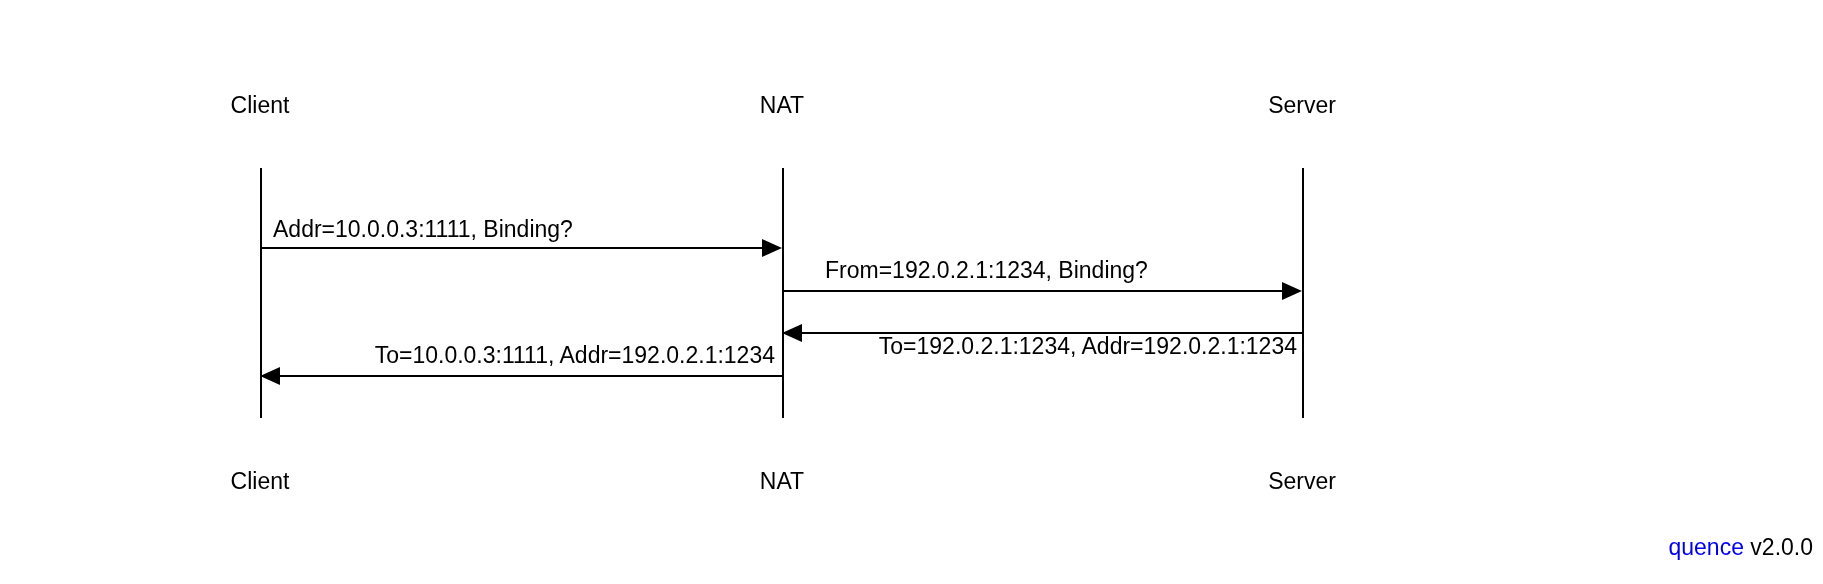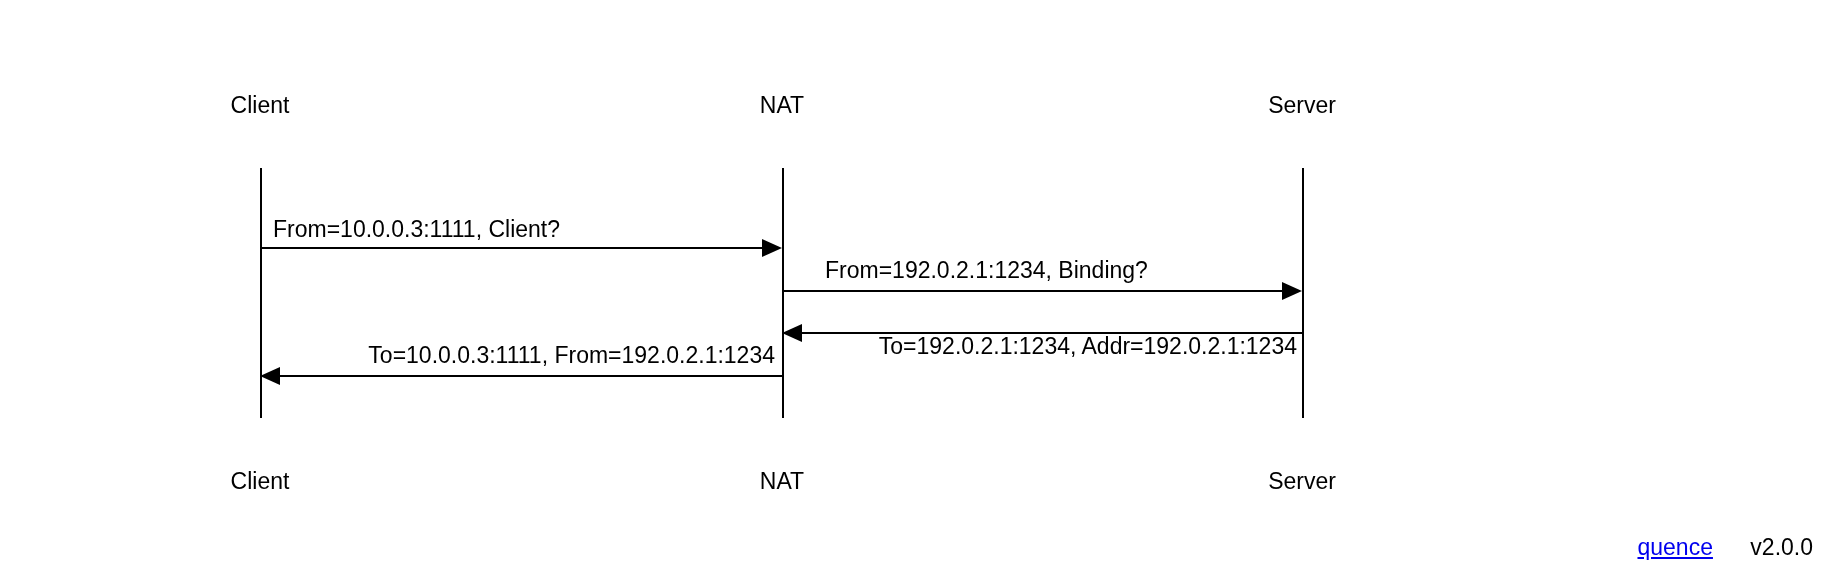--- a/index.html
+++ b/index.html
@@ -66,52 +66,51 @@
     position: absolute;
     right: 10px;
     bottom: 12px;
     font-size: 23px;
     line-height: 26px;
     white-space: nowrap;
     color: #000000;
   }
   #footer .link {
     color: #0000ee;
-    text-decoration: underline;
     cursor: pointer;
     margin-top: 12px;
   }
-  #footer .version { color: #000000; margin-left: 31px; }
+  #footer .version { color: #000000; }
 </style>
 </head>
 <body>
 
 <div id="canvas">
 
   <div class="actor-label" style="left: 260px; top: 94px;">Client</div>
   <div class="actor-label" style="left: 782px; top: 94px;">NAT</div>
   <div class="actor-label" style="left: 1302px; top: 94px;">Server</div>
 
   <div class="lifeline" style="left: 260px; top: 168px; height: 250px; border-left-color: rgb(0, 0, 0);"></div>
   <div class="lifeline" style="left: 782px; top: 168px; height: 250px; border-left-color: rgb(0, 0, 0);"></div>
   <div class="lifeline" style="left: 1302px; top: 168px; height: 250px; border-left-color: rgb(0, 0, 0);"></div>
 
-  <div class="msg-label to-right" style="left: 270px; top: 218px;">From=10.0.0.3:1111, Client?</div>
+  <div class="msg-label to-right" style="left: 270px; top: 218px;">Addr=10.0.0.3:1111, Binding?</div>
   <div class="arrow-line" style="left: 260px; top: 247px; width: 502px;"></div>
   <div class="arrow-head right" style="left: 762px; top: 239px;"></div>
 
   <div class="msg-label to-right" style="left: 822px; top: 259px;">From=192.0.2.1:1234, Binding?</div>
   <div class="arrow-line" style="left: 782px; top: 290px; width: 500px;"></div>
   <div class="arrow-head right" style="left: 1282px; top: 282px;"></div>
 
   <div class="msg-label to-left" style="left: 1300px; top: 301px; margin-top: 34px;">To=192.0.2.1:1234, Addr=192.0.2.1:1234</div>
   <div class="arrow-line" style="left: 802px; top: 332px; width: 500px;"></div>
   <div class="arrow-head left" style="left: 782px; top: 324px;"></div>
 
-  <div class="msg-label to-left" style="left: 778px; top: 344px;">To=10.0.0.3:1111, From=192.0.2.1:1234</div>
+  <div class="msg-label to-left" style="left: 778px; top: 344px;">To=10.0.0.3:1111, Addr=192.0.2.1:1234</div>
   <div class="arrow-line" style="left: 280px; top: 375px; width: 502px;"></div>
   <div class="arrow-head left" style="left: 260px; top: 367px;"></div>
 
   <div class="actor-label" style="left: 260px; top: 470px;">Client</div>
   <div class="actor-label" style="left: 782px; top: 470px;">NAT</div>
   <div class="actor-label" style="left: 1302px; top: 470px;">Server</div>
 
   <div id="footer">
     <a class="link">quence</a><span class="version"> v2.0.0</span>
   </div>

